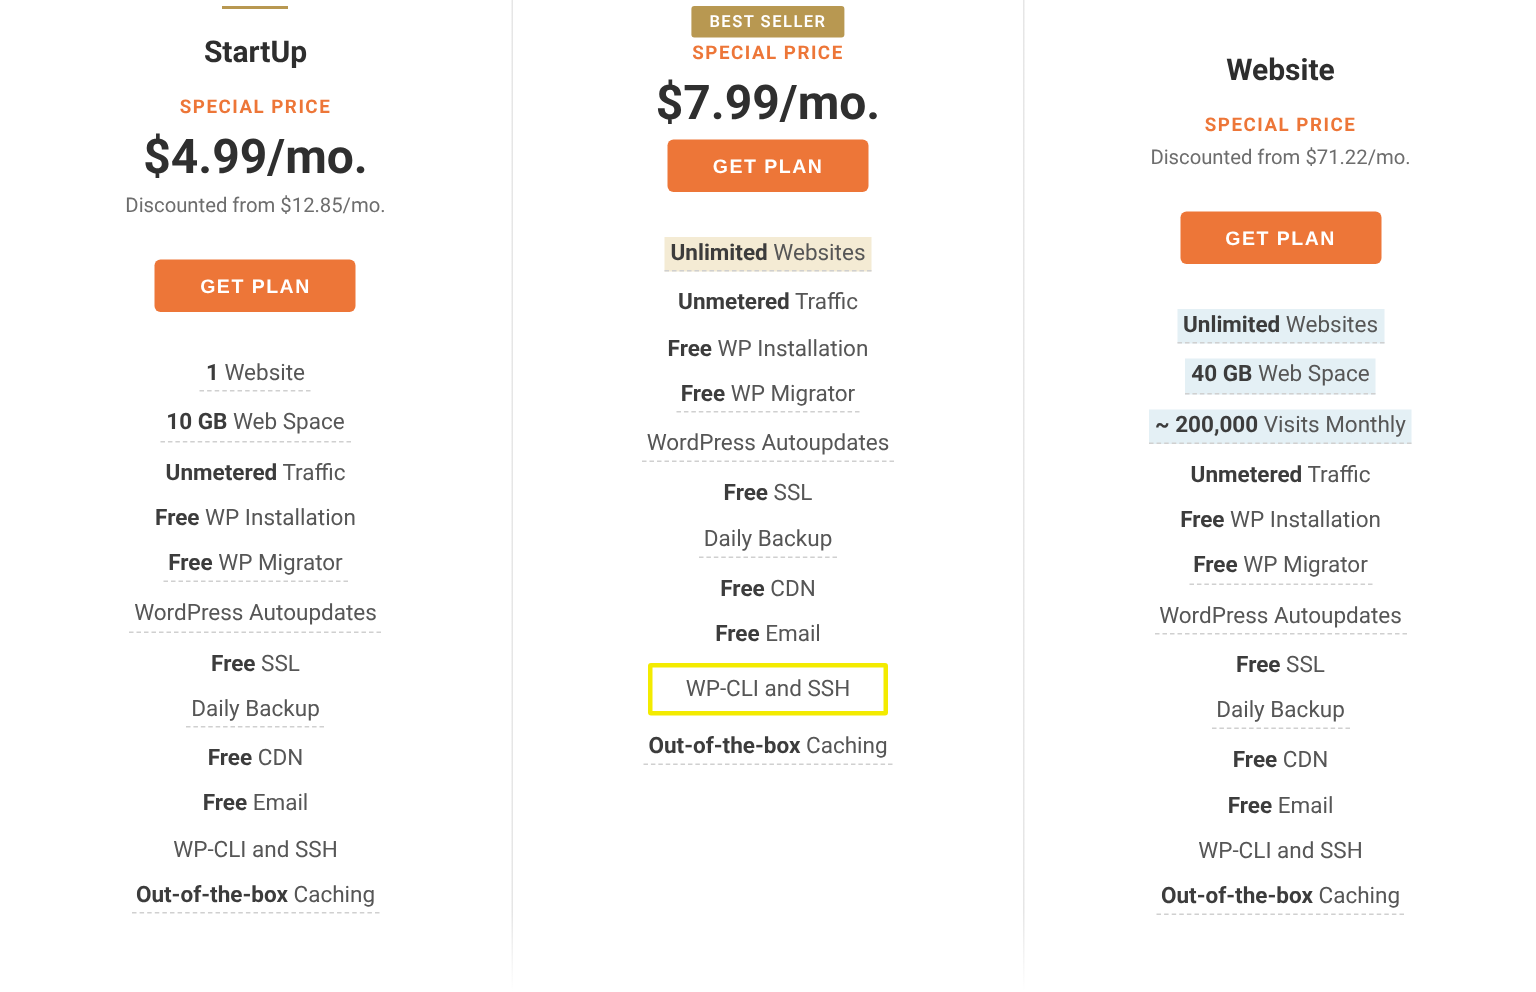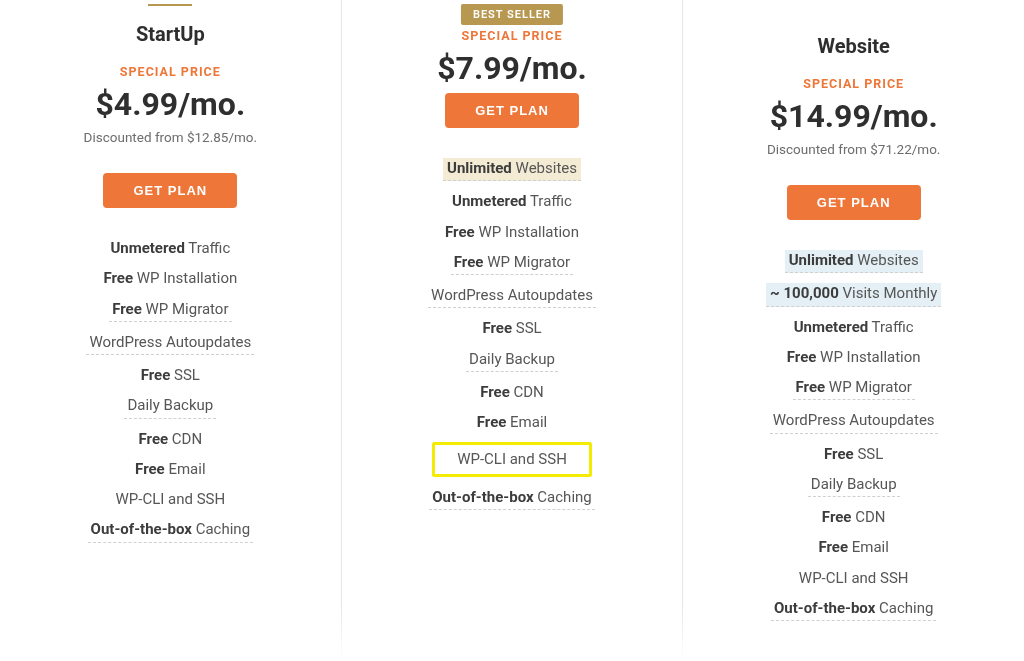--- a/index.html
+++ b/index.html
@@ -126,20 +126,22 @@
 
   <div class="col">
     <div class="accent"></div>
     <div class="plan-name">StartUp</div>
     <div class="special">SPECIAL PRICE</div>
     <div class="price">$4.99/mo.</div>
     <div class="discount">Discounted from $12.85/mo.</div>
     <button class="cta">GET PLAN</button>
 
     <ul class="features">
+      <li><span class="ul-lead"><span class="bold">1</span><span class="rest"> Website</span></span></li>
+      <li><span class="ul-lead"><span class="bold">10 GB</span><span class="rest"> Web Space</span></span></li>
       <li><span class="bold">Unmetered</span><span class="rest"> Traffic</span></li>
       <li><span class="bold">Free</span><span class="rest"> WP Installation</span></li>
       <li><span class="ul-all"><span class="bold">Free</span><span class="rest"> WP Migrator</span></span></li>
       <li><span class="ul-all">WordPress Autoupdates</span></li>
       <li><span class="bold">Free</span><span class="rest"> SSL</span></li>
       <li><span class="ul-all">Daily Backup</span></li>
       <li><span class="bold">Free</span><span class="rest"> CDN</span></li>
       <li><span class="bold">Free</span><span class="rest"> Email</span></li>
       <li><span>WP-CLI and SSH</span></li>
       <li><span class="ul-all"><span class="bold">Out-of-the-box</span><span class="rest"> Caching</span></span></li>
@@ -173,27 +175,27 @@
     </ul>
     
   </div>
 
   <div class="sep"></div>
 
   <div class="col">
     <div style="height:24px"></div>
     <div class="plan-name">Website</div>
     <div class="special">SPECIAL PRICE</div>
-    <div class="price">$14.99/mo.</div>
     <div class="discount">Discounted from $71.22/mo.</div>
     <button class="cta">GET PLAN</button>
 
     <ul class="features">
       <li class="hl-blue"><span class="ul-lead"><span class="bold">Unlimited</span><span class="rest"> Websites</span></span></li>
-      <li class="hl-blue"><span class="ul-lead"><span class="bold">~ 100,000</span><span class="rest"> Visits Monthly</span></span></li>
+      <li class="hl-blue"><span class="ul-lead"><span class="bold">40 GB</span><span class="rest"> Web Space</span></span></li>
+      <li class="hl-blue"><span class="ul-lead"><span class="bold">~ 200,000</span><span class="rest"> Visits Monthly</span></span></li>
       <li><span class="bold">Unmetered</span><span class="rest"> Traffic</span></li>
       <li><span class="bold">Free</span><span class="rest"> WP Installation</span></li>
       <li><span class="ul-all"><span class="bold">Free</span><span class="rest"> WP Migrator</span></span></li>
       <li><span class="ul-all">WordPress Autoupdates</span></li>
       <li><span class="bold">Free</span><span class="rest"> SSL</span></li>
       <li><span class="ul-all">Daily Backup</span></li>
       <li><span class="bold">Free</span><span class="rest"> CDN</span></li>
       <li><span class="bold">Free</span><span class="rest"> Email</span></li>
       <li><span>WP-CLI and SSH</span></li>
       <li><span class="ul-all"><span class="bold">Out-of-the-box</span><span class="rest"> Caching</span></span></li>

